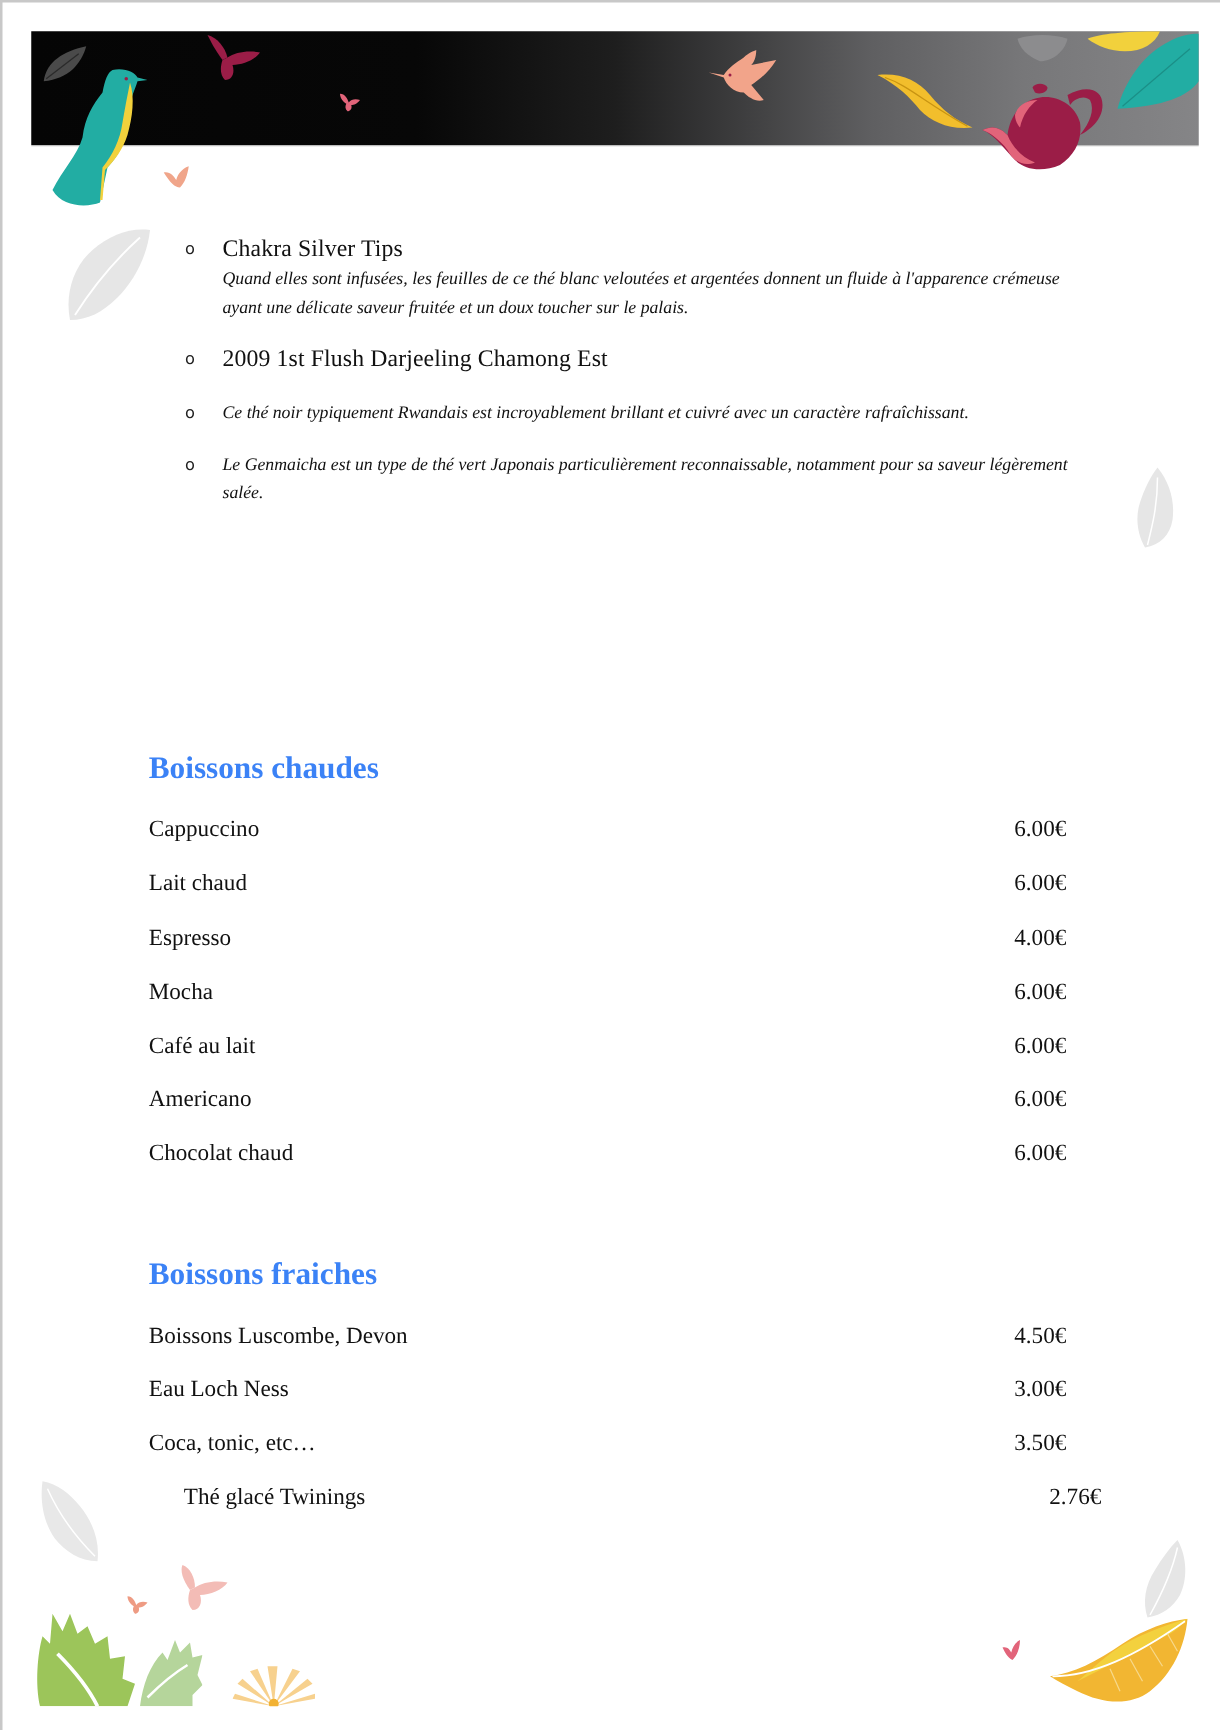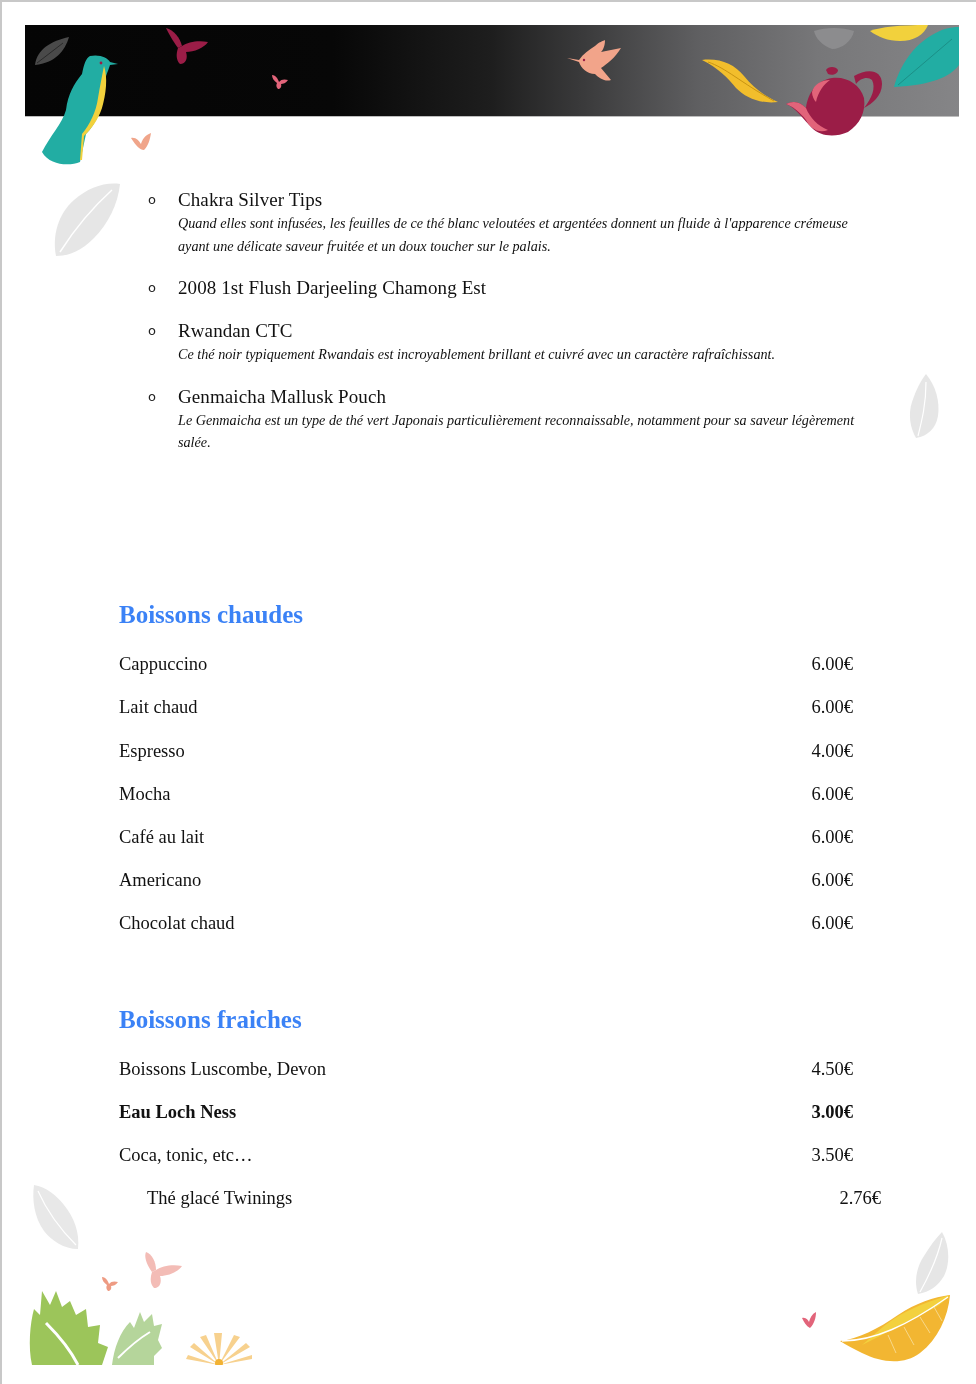--- a/index.html
+++ b/index.html
@@ -137,30 +137,28 @@
 </div>
 
 <ul class="tea-list">
   <li class="tea-item" style="margin-bottom:19px;">
     <span class="tea-bullet">o</span>
     <div class="tea-name">Chakra Silver Tips</div>
     <div class="tea-desc">Quand elles sont infusées, les feuilles de ce thé blanc veloutées et argentées donnent un fluide à l'apparence crémeuse ayant une délicate saveur fruitée et un doux toucher sur le palais.</div>
   </li>
   <li class="tea-item" style="margin-bottom:19px;">
     <span class="tea-bullet">o</span>
-    <div class="tea-name">2008 1st Flush Darjeeling Chamong Est</div>
+    <div class="tea-name">2009 1st Flush Darjeeling Chamong Est</div>
   </li>
   <li class="tea-item" style="margin-bottom:19px;">
     <span class="tea-bullet">o</span>
-    <div class="tea-name">Rwandan CTC</div>
     <div class="tea-desc">Ce thé noir typiquement Rwandais est incroyablement brillant et cuivré avec un caractère rafraîchissant.</div>
   </li>
   <li class="tea-item">
     <span class="tea-bullet">o</span>
-    <div class="tea-name">Genmaicha Mallusk Pouch</div>
     <div class="tea-desc">Le Genmaicha est un type de thé vert Japonais particulièrement reconnaissable, notamment pour sa saveur légèrement salée.</div>
   </li>
 </ul>
 
 <h2 class="section-title" style="top:601px;">Boissons chaudes</h2>
 <div class="menu-row" style="top:654px;">
   <span class="name">Cappuccino</span>
   <span class="price">6.00€</span>
 </div>
 <div class="menu-row" style="top:697px;">
@@ -186,21 +184,21 @@
 <div class="menu-row" style="top:913px;">
   <span class="name">Chocolat chaud</span>
   <span class="price">6.00€</span>
 </div>
 
 <h2 class="section-title" style="top:1006px;">Boissons fraiches</h2>
 <div class="menu-row" style="top:1059px;">
   <span class="name">Boissons Luscombe, Devon</span>
   <span class="price">4.50€</span>
 </div>
-<div class="menu-row" style="top:1102px;font-weight:bold;">
+<div class="menu-row" style="top:1102px;">
   <span class="name">Eau Loch Ness</span>
   <span class="price">3.00€</span>
 </div>
 <div class="menu-row" style="top:1145px;">
   <span class="name">Coca, tonic, etc…</span>
   <span class="price">3.50€</span>
 </div>
 <div class="menu-row" style="top:1188px;margin-left:28px;">
   <span class="name">Thé glacé Twinings</span>
   <span class="price">2.76€</span>

